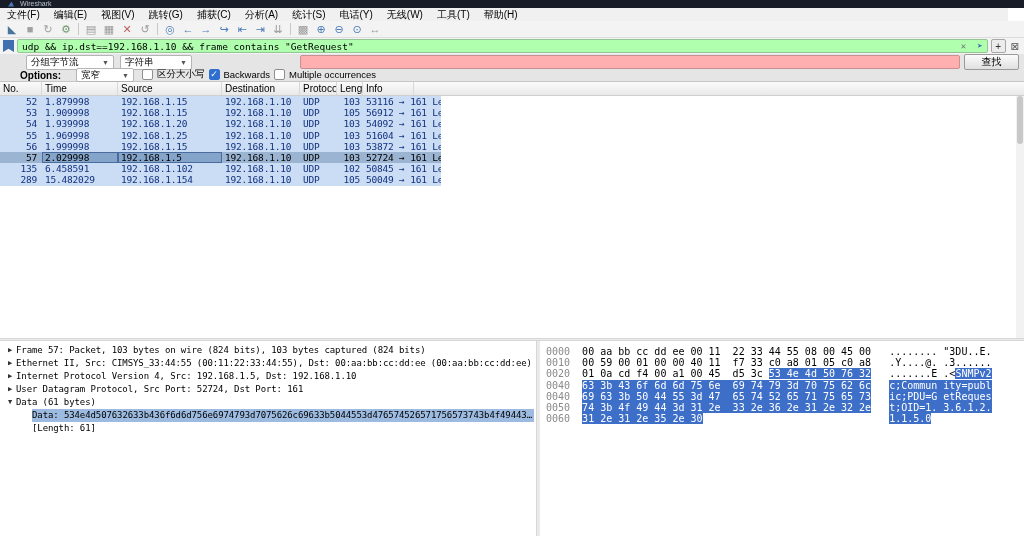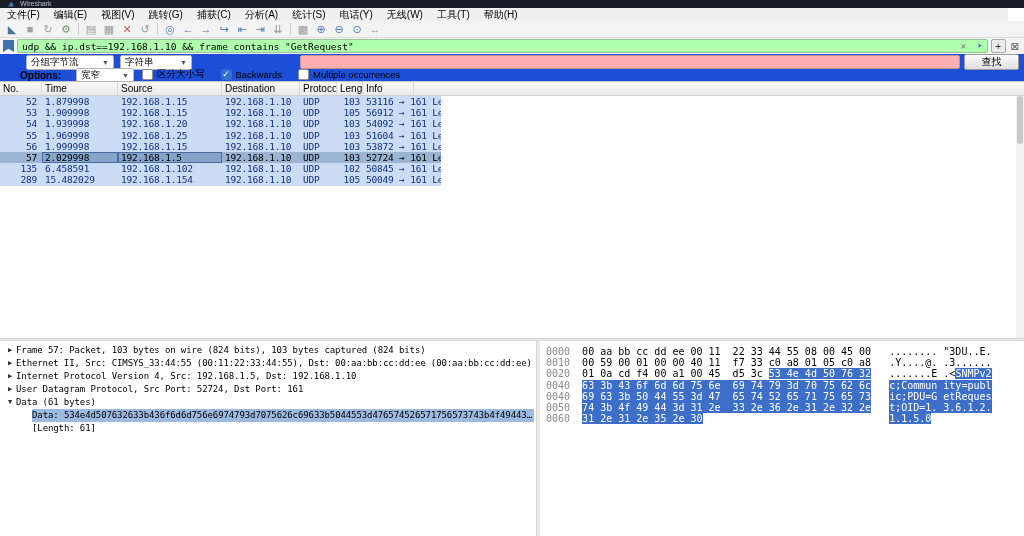--- a/index.html
+++ b/index.html
@@ -22,34 +22,34 @@
   .bookmark-icon{width:11px;height:12px;background:#3f6fae;clip-path:polygon(0 0,100% 0,100% 100%,50% 72%,0 100%);flex:0 0 auto}
   .filter-field{flex:1;height:14px;background:var(--filter-valid-bg,#afffaf);border:1px solid #94c594;border-radius:2px;
     display:flex;align-items:center;padding:0 4px;font-family:"DejaVu Sans Mono",monospace;font-size:9.5px;gap:11px}
   .filter-text{flex:1;white-space:nowrap;overflow:hidden}
   .filter-clear{color:#777;font-size:9px}
   .filter-apply{color:#3a6ea5;font-size:9px}
   .filter-add{width:15px;height:14px;border:1px solid #a8a8a8;background:#ececec;border-radius:2px;
     display:flex;align-items:center;justify-content:center;font-size:10px;color:#333;flex:0 0 auto}
   .filter-close{color:#555;font-size:10px;margin:0 2px;flex:0 0 auto}
 
-  .findbar{position:absolute;top:54px;left:0;right:0;height:28px;background:#1d4ed8;border-bottom:1px solid #c6c6c6}
+  .findbar{position:absolute;top:54px;left:0;right:0;height:28px;background:#e5e5e5;border-bottom:1px solid #c6c6c6}
   .dropdown{position:absolute;height:15px;background:#fff;border:1px solid #b4b4b4;border-radius:2px;
     display:flex;align-items:center;justify-content:space-between;padding:0 4px;font-size:9.5px;white-space:nowrap;overflow:hidden}
   .dd-arrow{font-size:7px;color:#555;margin-left:4px}
   .dd-scope{left:26px;top:1px;width:88px}
   .dd-type{left:120px;top:1px;width:72px}
   .find-input{position:absolute;left:300px;right:64px;top:1px;height:14px;background:var(--find-invalid-bg,#ffafaf);
     border:1px solid #c89090;border-radius:2px;font-size:10px;padding:0 4px;font-family:"Liberation Sans",sans-serif}
   .find-button{position:absolute;right:5px;top:0;width:55px;height:16px;background:linear-gradient(#fbfbfb,#e0e0e0);
     border:1px solid #9a9a9a;border-radius:2px;font-size:10px;display:flex;align-items:center;justify-content:center}
   .find-row2{position:absolute;top:16px;left:0;right:0;height:12px}
   .options-label{position:absolute;left:20px;top:0;font-weight:bold;font-size:10px}
   .dd-width{left:76px;top:-2px;width:58px;height:14px}
-  .cb-row{position:absolute;left:142px;top:-2px;display:flex;align-items:center;gap:16px}
+  .cb-row{position:absolute;left:142px;top:-2px;display:flex;align-items:center;gap:4px}
   .cb-group{display:inline-flex;align-items:center;gap:4px;font-size:9.5px;white-space:nowrap}
   .cb-box{width:11px;height:11px;border:1px solid #8f8f8f;background:#fff;border-radius:2px;
     display:inline-flex;align-items:center;justify-content:center;flex:0 0 auto;font-size:9px;line-height:1;color:#fff}
   .cb-box.checked{background:#2f6fd0;border-color:#2f6fd0}
 
   .pl-header{position:absolute;top:82px;left:0;right:0;height:14px;background:linear-gradient(#fafafa,#e9e9e9);
     border-bottom:1px solid #cfcfcf;display:flex;font-size:10px}
   .pl-hcell{border-right:1px solid #d8d8d8;padding:1px 0 0 3px;overflow:hidden;white-space:nowrap;flex:0 0 auto}
   .h-fill{flex:1;border-right:none}
   .w-no{width:42px}.w-time{width:76px}.w-src{width:104px}.w-dst{width:78px}.w-proto{width:37px}.w-len{width:26px}.w-info{width:51px}

